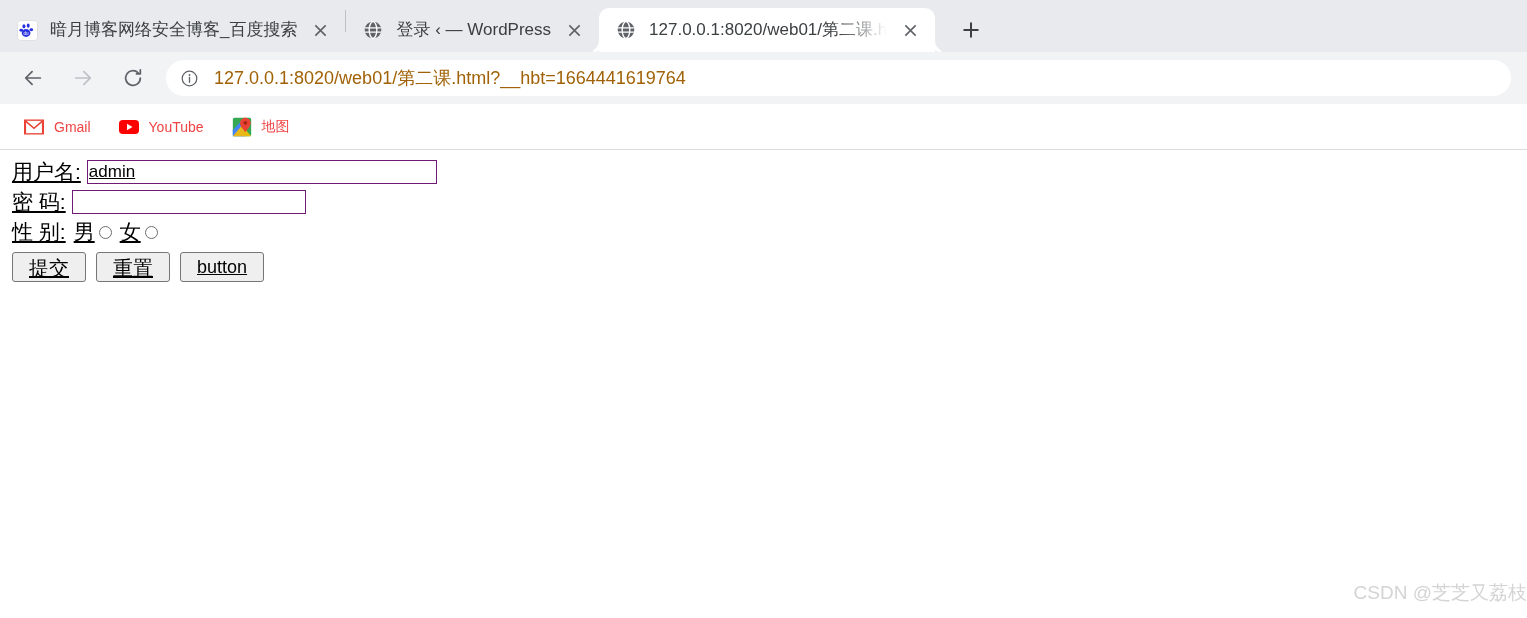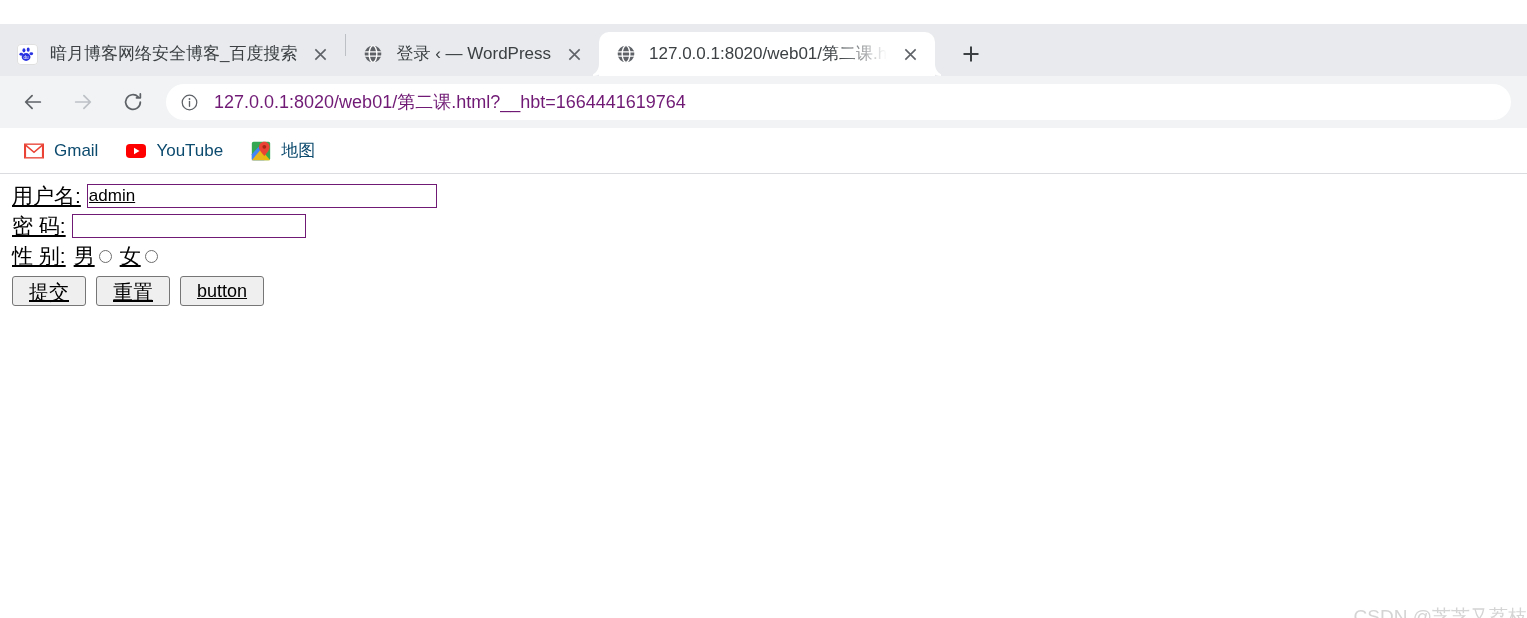--- a/index.html
+++ b/index.html
@@ -4,21 +4,21 @@
 <style>
   html, body {
     margin: 0; padding: 0;
     width: 1527px; height: 618px;
     background: #ffffff;
     font-family: "Liberation Sans", sans-serif;
     overflow: hidden;
   }
 
   
-  .browser { width: 1527px; height: 555px; position: relative; margin-top: 24px; }
+  .browser { width: 1527px; height: 555px; position: relative; }
 
   .tabstrip {
     height: 52px;
     background: #e8eaed;
     display: flex;
     align-items: flex-end;
     position: relative;
   }
 
   .tab {
@@ -128,21 +128,21 @@
     align-items: center;
     padding: 0 14px;
     margin-left: 8px;
     margin-right: 8px;
     box-sizing: border-box;
     overflow: hidden;
   }
   .omnibox .info-icon { flex: 0 0 22px; margin-right: 12px; display:flex; align-items:center; }
   .url-text {
     font-size: 18px;
-    color: #701a75;
+    color: #a16207;
     white-space: nowrap;
     overflow: hidden;
     line-height: 22px;
   }
 
   .bookmarks {
     height: 46px;
     background: #ffffff;
     display: flex;
     align-items: center;
@@ -157,22 +157,22 @@
     padding: 0 10px;
     border-radius: 4px;
     margin-right: 8px;
   }
   .bm-icon {
     width: 20px; height: 20px;
     margin-right: 10px;
     display: flex; align-items: center; justify-content: center;
   }
   .bm-label {
-    font-size: 17px;
-    color: #0c4a6e;
+    font-size: 14px;
+    color: #ef4444;
     white-space: nowrap;
   }
 
   
   .page {
     position: relative;
     background: #ffffff;
     height: 468px;
     padding: 8px 0 0 0;
     box-sizing: border-box;

